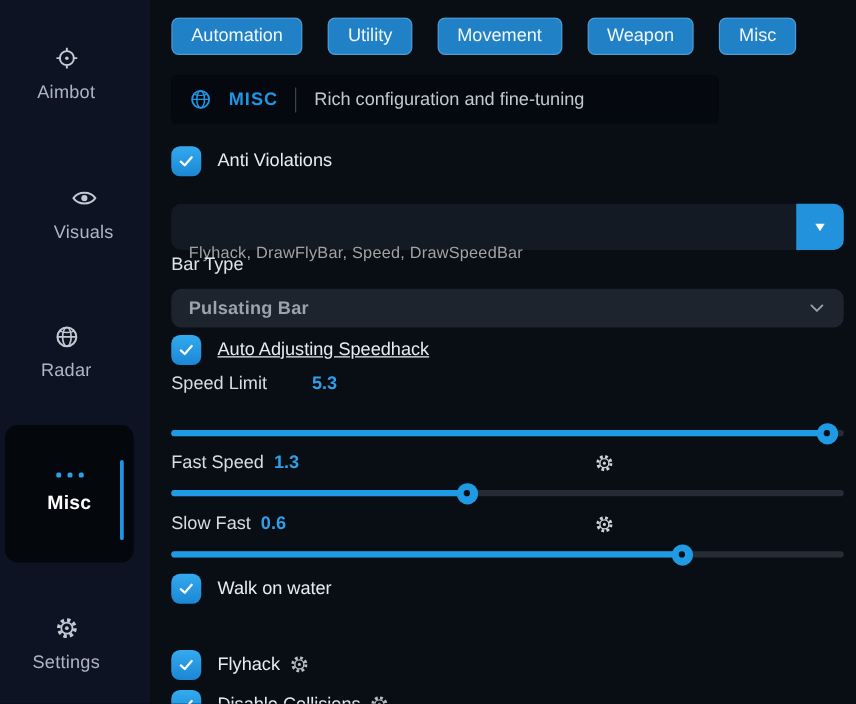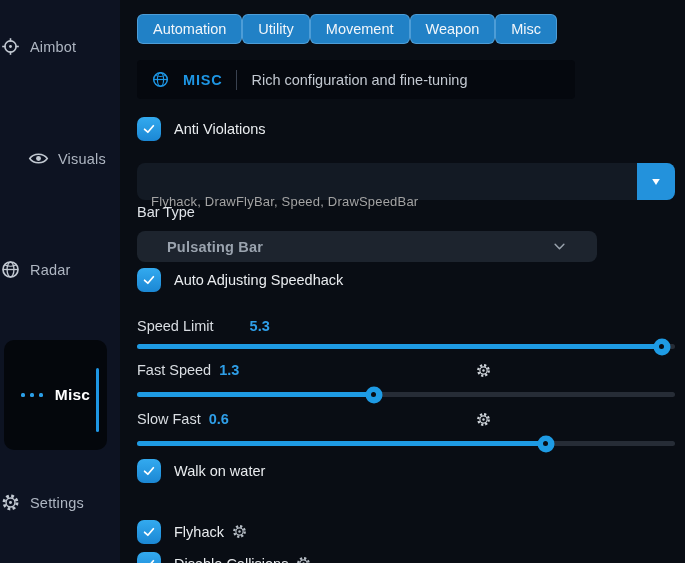--- a/index.html
+++ b/index.html
@@ -10,41 +10,41 @@
     color:#e8ebee;
     position:relative;
   }
   
   .sidebar {
     position:absolute; left:0; top:0; width:120px; height:563px;
     background:#0d1322;
   }
   .side-item {
     position:absolute; left:0; width:106px;
-    display:flex; flex-direction:row; align-items:center; gap:9px;
+    display:flex; flex-direction:column; align-items:center; gap:9px;
     color:#aeb6c2; cursor:pointer;
   }
   .side-item .ic { width:21px; height:21px; color:#c2c9d2; }
   .side-item .lbl { font-size:14.5px; letter-spacing:.2px; }
   .side-item.active-box {
     left:4px; top:340px; width:103px; height:110px;
     background:#04070c; border-radius:10px;
     justify-content:center; gap:12px;
   }
   .side-item.active-box .lbl { color:#ffffff; font-weight:bold; font-size:15.5px; }
   .dots { display:flex; gap:5px; }
   .dots i { width:4px; height:4px; border-radius:1.5px; background:#2b9fe8; display:block; }
   .active-bar {
     position:absolute; right:8px; top:28px; width:3.5px; height:64px;
     border-radius:2px; background:#1e96e4;
   }
   
   .main { position:absolute; left:120px; top:0; width:565px; height:563px; }
   
-  .tabs { position:absolute; left:17px; top:14px; display:flex; gap:0; }
+  .tabs { position:absolute; left:17px; top:14px; display:flex; gap:20px; }
   .tab {
     background:#2181c6; color:#f2f6fa; border:1px solid rgba(160,210,245,.35);
     border-radius:6px; padding:6px 15px; font-size:14.5px; cursor:pointer;
     font-family:"Liberation Sans", sans-serif;
   }
   
   .hdr {
     position:absolute; left:17px; top:60px; width:438px; height:39px;
     background:#05080e; border-radius:4px;
     display:flex; align-items:center; padding:0 14px;
@@ -73,24 +73,24 @@
   .mselect-text { flex:1; padding:0 14px; font-size:13px; color:#a3a3a3; letter-spacing:.2px;
                   white-space:nowrap; overflow:hidden;margin-top:40px; }
   .mselect-btn {
     width:38px; height:37px; background:#2392dc; border-radius:0 8px 8px 0;
     display:flex; align-items:center; justify-content:center;
   }
   .mselect-btn svg { width:14px; height:14px; color:#ffffff; }
   .field-label { position:absolute; left:17px; top:204px; font-size:14.5px; color:#dfe3e8; }
   
   .select {
-    position:absolute; left:17px; top:231px; width:460px; height:31px;
+    position:absolute; left:17px; top:231px; width:538px; height:31px;
     background:#1d242e; border-radius:8px;
     display:flex; align-items:center; justify-content:space-between;
-    padding:0 30px; cursor:pointer;
+    padding:0 14px; cursor:pointer;
   }
   .select-text { font-size:14.5px; color:#9aa3ae; font-weight:bold; letter-spacing:.2px; }
   .select svg { width:15px; height:15px; color:#9aa3ae; }
   
   .sl-label { position:absolute; left:17px; height:17px; display:flex; gap:8px; align-items:baseline; }
   .sl-name { font-size:14.5px; color:#d9dde2; }
   .sl-val  { font-size:14.5px; font-weight:bold; color:#2f9fe8; }
   .sl-gear { position:absolute; left:355px; width:17px; height:17px; color:#cfd4da; cursor:pointer; }
   .track {
     position:absolute; left:17px; width:538px; height:5px; border-radius:3px;
@@ -226,30 +226,30 @@
   </div>
 
   <div class="field-label">Bar Type</div>
   <div class="select">
     <span class="select-text">Pulsating Bar</span>
     <svg>
         <use href="#i-chevron-down"></use>
       </svg>
   </div>
 
-  <div class="chk-row" style="top:267px;">
+  <div class="chk-row" style="top:267px;text-decoration:underline;">
     <span class="chk">
       <svg>
           <use href="#i-check"></use>
         </svg>
     </span>
     <span class="chk-lbl">Auto Adjusting Speedhack</span>
   </div>
 
-  <div class="sl-label" style="top:318px;gap:36px;">
+  <div class="sl-label" style="top:299px;gap:36px;">
     <span class="sl-name">Speed Limit</span>
     <span class="sl-val">5.3</span>
   </div>
   <div class="track" style="top:344px;">
     <span class="fill" style="width: 97.5%;"></span>
     <span class="thumb" style="left: 97.5%;"></span>
   </div>
 
   <div class="sl-label" style="top:362px;">
     <span class="sl-name">Fast Speed</span>

